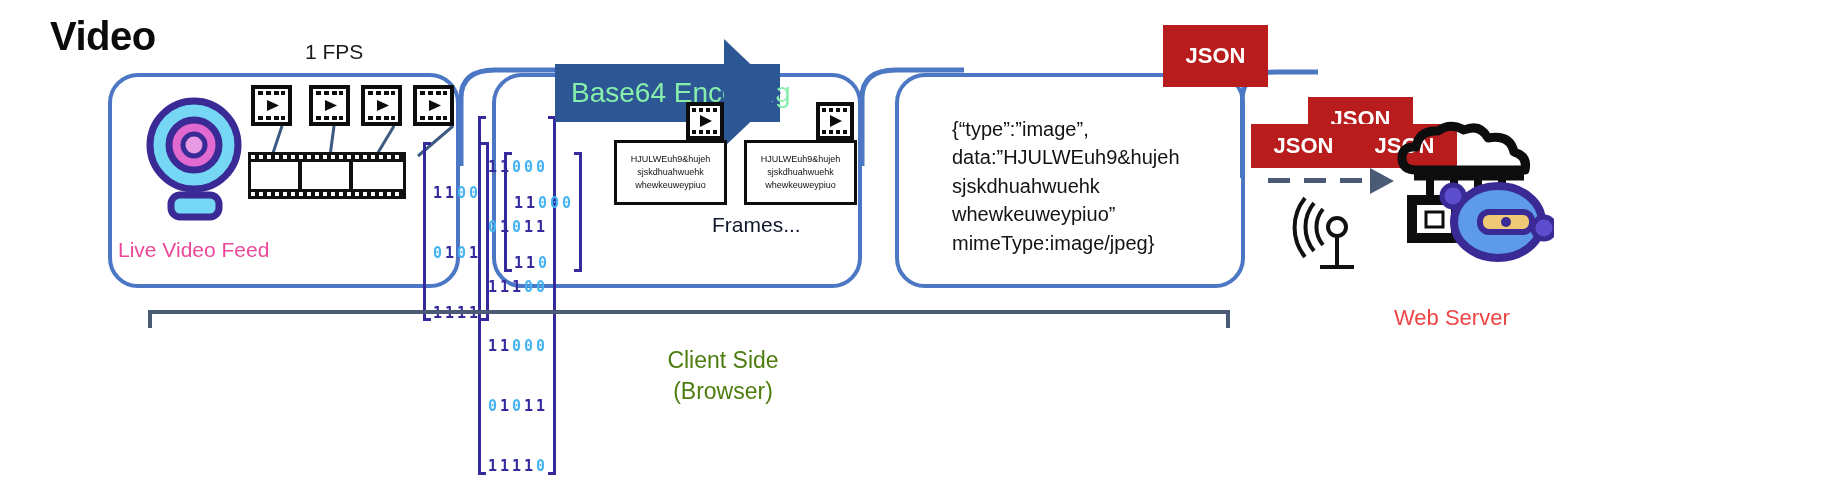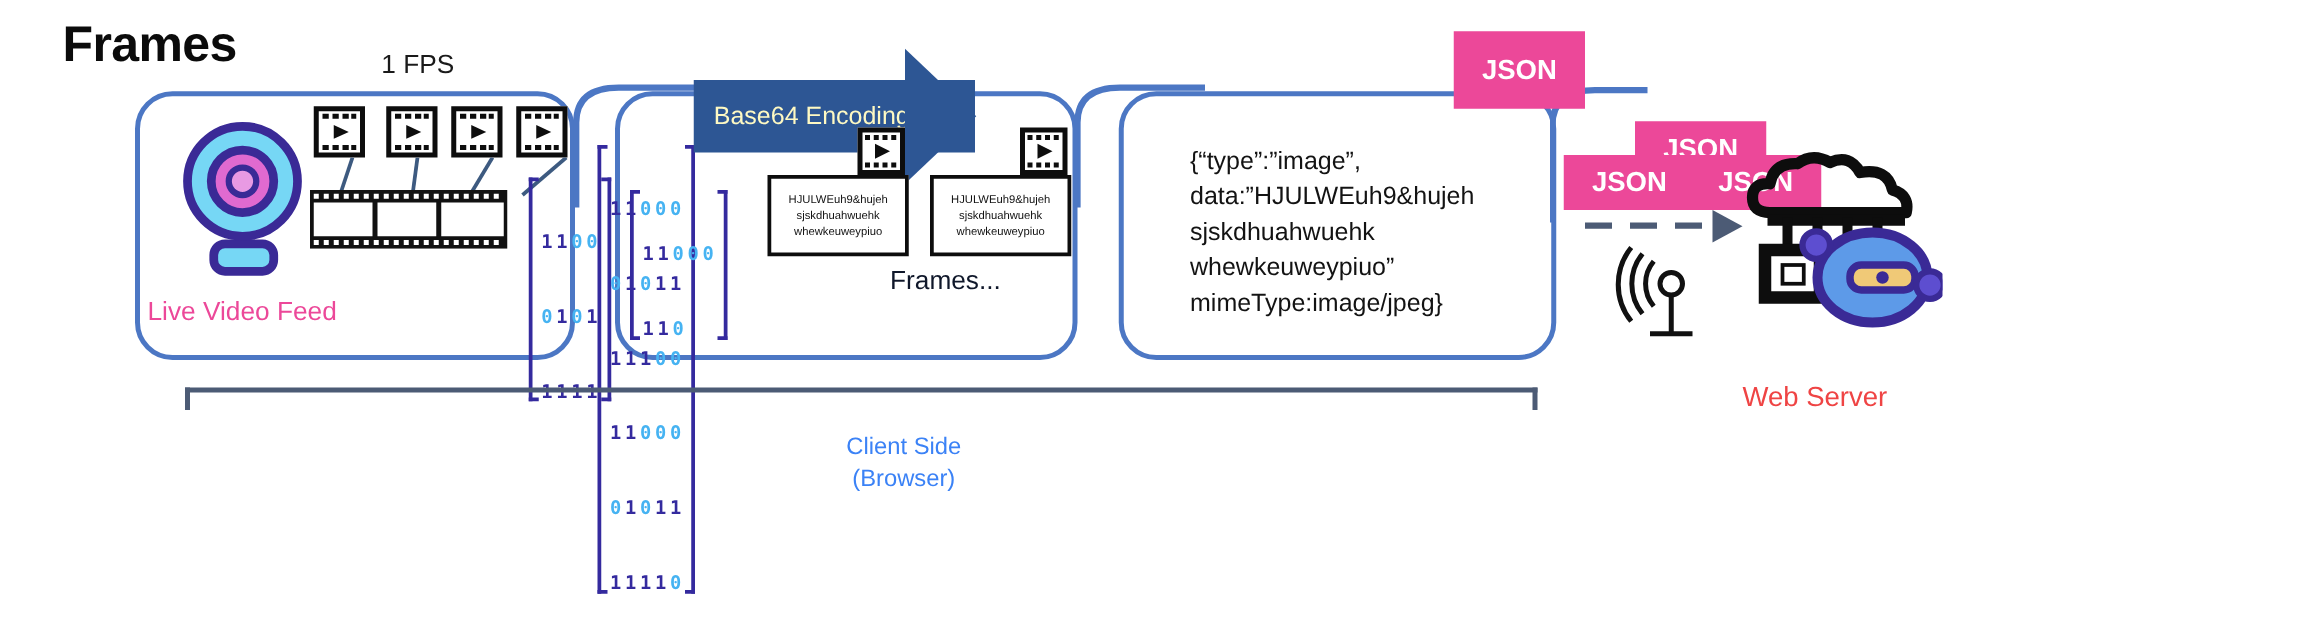--- a/index.html
+++ b/index.html
@@ -67,21 +67,21 @@
   #bin1 { left:432px; top:142px; }
   #bin2 { left:487px; top:116px; }
   #bin3 { left:513px; top:152px; }
 
   
   #base64-arrow {
     left:555px; top:64px; width:225px; height:58px;
     background:#2d5694;
     display:flex; align-items:center; padding-left:16px;
   }
-  #base64-arrow .lbl { color:#fef9c3; font-size:20px; white-space:nowrap; }
+  #base64-arrow .lbl { color:#86efac; font-size:28px; white-space:nowrap; }
   #base64-head {
     left:724px; top:39px; width:0; height:0;
     border-top:54px solid transparent;
     border-bottom:54px solid transparent;
     border-left:57px solid #2d5694;
   }
 
   
   .frmbox {
     position:absolute; border:3px solid #0d0d0d; background:#fff;
@@ -97,21 +97,21 @@
 
   
   #json-payload {
     left:952px; top:115px; width:290px;
     font-size:20px; line-height:1.42; color:#131313;
     white-space:pre-line;
   }
 
   
   .json-badge {
-    position:absolute; background:#ec4899; color:#fff;
+    position:absolute; background:#b91c1c; color:#fff;
     font-weight:bold; font-size:22px;
     display:flex; align-items:center; justify-content:center;
   }
   #jb1 { left:1163px; top:25px;  width:105px; height:62px; }
   #jb2 { left:1308px; top:97px;  width:105px; height:44px; }
   #jb3 { left:1251px; top:124px; width:105px; height:44px; }
   #jb4 { left:1352px; top:124px; width:105px; height:44px; }
 
   
   #dash-line { left:1268px; top:178px; width:102px; height:5px;
@@ -126,28 +126,28 @@
   
   #server { left:1392px; top:118px; width:162px; height:150px; }
   #server-caption { left:1394px; top:305px; font-size:22px; color:#ef4444; }
 
   
   #client-bracket { left:148px; top:310px; width:1082px; height:18px;
       border-left:4px solid #4c5b75;
       border-right:4px solid #4c5b75;
       border-top:4px solid #4c5b75; }
   #client-caption { left:633px; top:345px; width:180px; text-align:center;
-      font-size:19px; line-height:1.35; color:#3b82f6; white-space:pre-line; }
+      font-size:23px; line-height:1.35; color:#4d7c0f; white-space:pre-line; }
 </style>
 </head>
 <body>
 
 <div class="stage">
 
-  <div class="abs" id="page-title">Frames</div>
+  <div class="abs" id="page-title">Video</div>
 
   <div class="abs panel" id="panel-feed"></div>
 
   <div class="abs" id="fps-label">1 FPS</div>
 
   <svg class="abs" id="webcam" viewBox="0 0 108 125">
     <rect x="45" y="78" width="19" height="22" fill="#ccd3de"></rect>
     <rect x="31" y="98" width="48" height="22" rx="9" fill="#76d7f5" stroke="#3a2a96" stroke-width="7"></rect>
     <circle cx="54" cy="48" r="44" fill="#76d7f5" stroke="#3a2a96" stroke-width="7"></circle>
     <circle cx="54" cy="48" r="25" fill="#e06ad0" stroke="#3a2a96" stroke-width="7"></circle>

